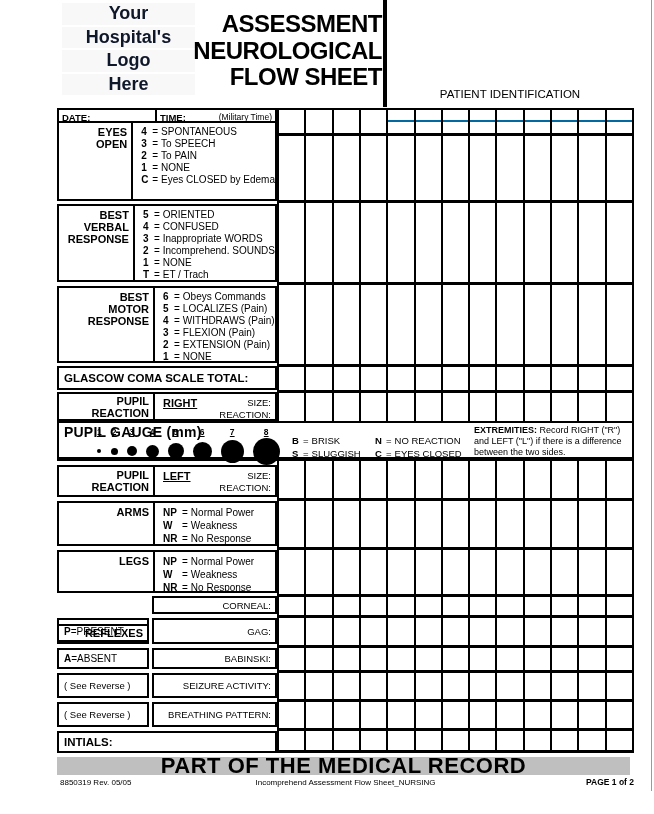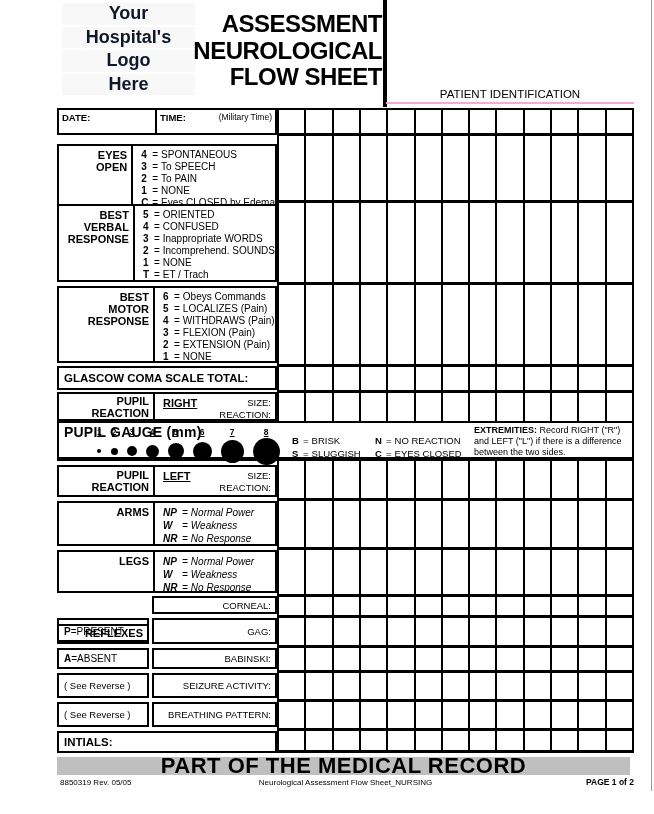--- a/index.html
+++ b/index.html
@@ -10,47 +10,47 @@
   
   #logo{left:62px;top:3px;width:133px;height:92px;display:flex;flex-direction:column;gap:2px;}
   .logo-row{flex:1;background:#f8f8f8;display:flex;align-items:center;justify-content:center;
             font-weight:bold;font-size:18px;color:#0f172a;}
 
   
   #title{left:186px;top:11px;width:196px;text-align:right;font-weight:bold;
          font-size:24px;line-height:26.5px;letter-spacing:-0.5px;}
   #title-divider{left:383px;top:0;width:4px;height:107px;background:#000;}
   #patient-id{left:386px;top:88px;width:248px;text-align:center;font-size:11.5px;
-              padding-bottom:2px;border-bottom:2px solid #f9a8d4;}
+              padding-bottom:20px;border-bottom:2px solid #0369a1;}
 
   
   .sec{left:57px;width:220px;border:2px solid #000;background:#fff;display:flex;}
   #sec-date{top:108px;height:27px;}
-  #sec-eyes{top:144px;height:64px;}
+  #sec-eyes{top:121px;height:80px;}
   #sec-verbal{top:204px;height:78px;}
   #sec-motor{top:286px;height:77px;}
   #sec-gcs{top:366px;height:24px;align-items:center;font-weight:bold;font-size:11.5px;padding-left:5px;}
   #sec-pupil-right{top:392px;height:29px;}
   #sec-pupil-left{top:465px;height:32px;}
   #sec-arms{top:501px;height:45px;}
   #sec-legs{top:550px;height:43px;}
   #sec-initials{top:731px;height:22px;align-items:center;font-weight:bold;font-size:11.5px;padding-left:5px;}
 
   .cell-date{width:90px;border-right:2px solid #000;padding:2px 3px;font-size:9.5px;font-weight:bold;}
   .cell-time{flex:1;display:flex;justify-content:space-between;padding:2px 3px;font-size:9.5px;}
   .cell-time .tlabel{font-weight:bold;}
   .cell-time .tnote{font-size:8.5px;font-weight:normal;}
 
   .sec-title-cell{width:90px;border-right:2px solid #000;text-align:right;
                   padding:3px 4px 0 0;font-weight:bold;font-size:11px;line-height:12px;}
   .sec-list{flex:1;padding:3px 0 0 8px;font-size:10px;}
   .li{line-height:12px;white-space:nowrap;}
   .li b{display:inline-block;min-width:8px;}
   .li .eq{margin:0 3px;}
-  .wide .li{line-height:13px;font-style:italic;}
+  .wide .li{line-height:13px;}
   .wide .li b{min-width:16px;}
 
   .pupil-label{width:90px;border-right:2px solid #000;display:flex;flex-direction:column;
                justify-content:center;text-align:right;padding-right:4px;font-weight:bold;
                font-size:11px;line-height:12px;}
   .pupil-body{flex:1;position:relative;font-size:9.5px;}
   .pupil-side{position:absolute;left:8px;top:3px;font-weight:bold;font-size:11px;text-decoration:underline;}
   .pupil-size{position:absolute;right:4px;top:3px;}
   .pupil-reaction{position:absolute;right:4px;top:15px;}
 
@@ -346,16 +346,16 @@
       <div class="hline" style="left: 0px; top: 154px; width: 357px; height: 3px;"></div>
       <div class="hline" style="left: 0px; top: 184px; width: 357px; height: 3px;"></div>
       <div class="hline" style="left: 0px; top: 209px; width: 357px; height: 3px;"></div>
       <div class="hline" style="left: 0px; top: 238px; width: 357px; height: 3px;"></div>
       <div class="hline" style="left: 0px; top: 267px; width: 357px; height: 3px;"></div>
       <div class="hline" style="left: 0px; top: 289px; width: 357px; height: 3px;"></div>
     </div>
 
   <div id="banner" class="abs">PART OF THE MEDICAL RECORD</div>
   <div id="footer-left" class="abs">8850319  Rev. 05/05</div>
-  <div id="footer-center" class="abs">Neurological Assessment Flow Sheet_NURSING</div>
+  <div id="footer-center" class="abs">Incomprehend Assessment Flow Sheet_NURSING</div>
   <div id="footer-right" class="abs">PAGE 1 of 2</div>
   <div id="page-edge" class="abs"></div>
 </div>
 
 </body></html>

